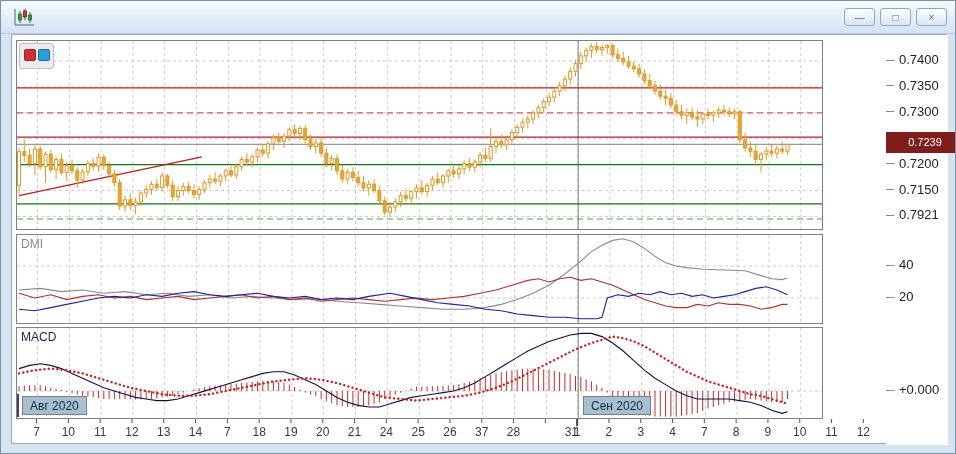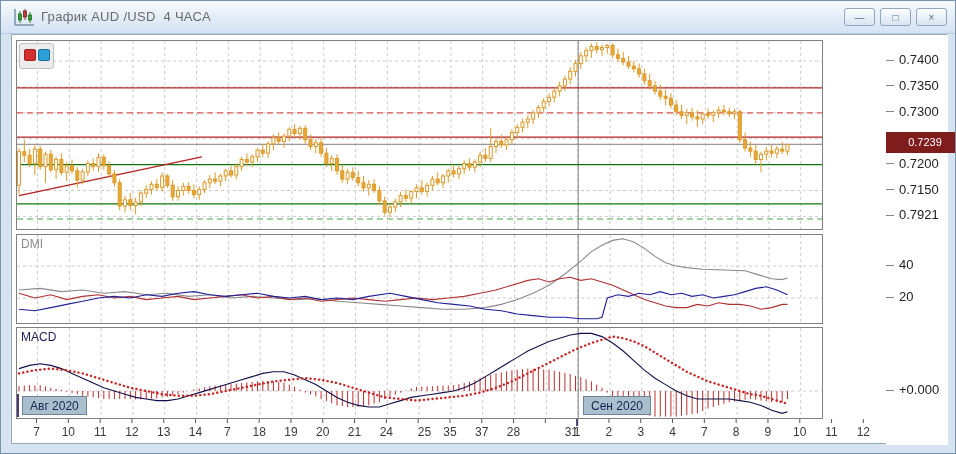--- a/index.html
+++ b/index.html
@@ -47,21 +47,20 @@
         <line x1="2" y1="1" x2="2" y2="17" stroke="#7a93ac" stroke-width="1.5"></line>
         <line x1="2" y1="17" x2="21" y2="17" stroke="#7a93ac" stroke-width="1.5"></line>
         <line x1="7" y1="3" x2="7" y2="15" stroke="#2a7a2a" stroke-width="1"></line>
         <rect x="5.5" y="6" width="3" height="6" fill="#3a9a3a" stroke="#1f6f1f" stroke-width="0.8"></rect>
         <line x1="12" y1="1" x2="12" y2="12" stroke="#9a2a2a" stroke-width="1"></line>
         <rect x="10.5" y="3" width="3" height="6" fill="#c23a3a" stroke="#7a1f1f" stroke-width="0.8"></rect>
         <line x1="17" y1="4" x2="17" y2="15" stroke="#2a7a2a" stroke-width="1"></line>
         <rect x="15.5" y="7" width="3" height="5" fill="#3a9a3a" stroke="#1f6f1f" stroke-width="0.8"></rect>
       </svg>
     </span>
-    <span class="title">График AUD /USD  4 ЧАСА</span>
     <span class="controls">
       <button class="wbtn"><span>—</span></button>
       <button class="wbtn"><span>□</span></button>
       <button class="wbtn"><span>×</span></button>
     </span>
   </div>
 
   <div class="client">
     <div class="panel main">
       <svg id="svg-main" width="868" height="188">
@@ -668,22 +667,22 @@
         <div class="datelabel" style="left: 71.15px;">11</div>
         <div class="datelabel" style="left: 102.95px;">12</div>
         <div class="datelabel" style="left: 134.75px;">13</div>
         <div class="datelabel" style="left: 166.55px;">14</div>
         <div class="datelabel" style="left: 198.35px;">7</div>
         <div class="datelabel" style="left: 230.15px;">18</div>
         <div class="datelabel" style="left: 261.95px;">19</div>
         <div class="datelabel" style="left: 293.75px;">20</div>
         <div class="datelabel" style="left: 325.55px;">21</div>
         <div class="datelabel" style="left: 357.35px;">24</div>
-        <div class="datelabel" style="left: 389.15px; text-align: right;">25</div>
-        <div class="datelabel" style="left: 420.95px;">35</div>
+        <div class="datelabel" style="left: 389.15px;">25</div>
+        <div class="datelabel" style="left: 420.95px;">26</div>
         <div class="datelabel" style="left: 452.75px;">37</div>
         <div class="datelabel" style="left: 484.55px;">28</div>
         <div class="datelabel" style="left: 516.35px; margin-left: 26px;">31</div>
         <div class="datelabel" style="left: 548.15px;">1</div>
         <div class="datelabel" style="left: 579.95px;">2</div>
         <div class="datelabel" style="left: 611.75px;">3</div>
         <div class="datelabel" style="left: 643.55px;">4</div>
         <div class="datelabel" style="left: 675.35px;">7</div>
         <div class="datelabel" style="left: 707.15px;">8</div>
         <div class="datelabel" style="left: 738.95px;">9</div>

